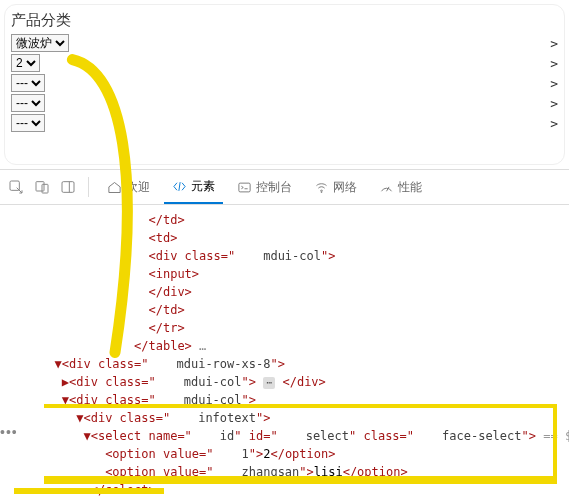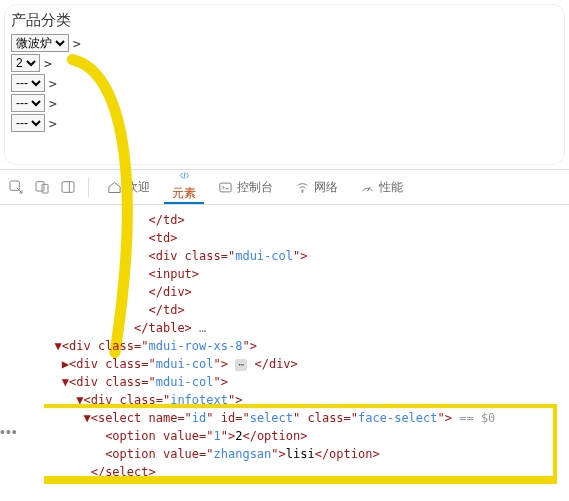--- a/index.html
+++ b/index.html
@@ -1,39 +1,39 @@
 <!DOCTYPE html>
 <html><head>
 <meta charset="utf-8">
 <style>
   * { box-sizing: border-box; }
   body { margin:0; font-family:"Microsoft YaHei",Arial,sans-serif; font-size:13px; color:#333; background:#fff; width:569px; position:relative; }
   .page-top { padding:4px 6px 30px 6px; border:1px solid #efefef; border-radius:12px; margin:4px; }
   .title { font-size:15px; margin:2px 0 4px 0; }
-  .row { display:flex; align-items:center; gap:4px; margin:2px 0; }
+  .row { display:flex; align-items:center; gap:4px; margin:2px 0;justify-content:space-between; }
   select { font-size:12px; border:1px solid #999; background:#f7f7f7; }
   .sep { font-family:monospace; }
 
   .hl-arrow { position:absolute; left:60px; top:50px; width:110px; height:130px; pointer-events:none; }
   .hl-arrow svg path { stroke:#f2d800; stroke-width:16; fill:none; stroke-linecap:round; }
 
   .devtools { font-size:12px; }
   .dt-toolbar { display:flex; align-items:center; border-top:1px solid #ddd; border-bottom:1px solid #ddd; height:36px; padding:0 6px; gap:6px; color:#666; }
   .dt-iconbtn { width:20px; height:20px; display:flex; align-items:center; justify-content:center; color:#888; }
   .dt-iconbtn svg { width:16px; height:16px; stroke:#888; fill:none; stroke-width:1.5; }
   .dt-divider { width:1px; height:20px; background:#ddd; margin:0 4px; }
   .dt-tab { display:flex; align-items:center; gap:4px; padding:0 8px; height:34px; color:#666; }
   .dt-tab svg { width:15px; height:15px; stroke:#777; fill:none; stroke-width:1.5; }
-  .dt-tab.active { color:#c2410c; border-bottom:2px solid #0078d4;flex-direction:column; }
+  .dt-tab.active { color:#000000; border-bottom:2px solid #0078d4; }
   .dt-tab.active svg { stroke:#0078d4; }
 
   .dom-tree { font-family:Consolas,monospace; font-size:12px; line-height:18px; padding:6px 0 6px 4px; position:relative; }
   .dom-tree .ln { white-space:pre; }
   .tag { color:#a31515;margin-top:20px; }
-  .val { color:#3b82f6; }
+  .val { color:#404040;margin-left:28px; }
   .txt { color:#000; }
   .punct { color:#888; }
   .eq0 { color:#999; }
   .ellipsis-box { display:inline-block; background:#ddd; border-radius:2px; padding:0 3px; color:#555; font-size:10px; line-height:12px; vertical-align:middle; }
 
   .hl-box { position:absolute; border:4px solid #f2d800; pointer-events:none; }
   .hl-line { position:absolute; background:#f2d800; pointer-events:none; }
   .dots { position:absolute; left:0; top:424px; color:#888; font-size:14px; letter-spacing:1px;}
 </style>
 </head>
@@ -126,20 +126,21 @@
   </div>
 
   <div class="dom-tree">
     <div class="ln"><span class="tag">                    &lt;/td&gt;</span></div>
     <div class="ln"></div>
     <div class="ln"><span class="tag">                    &lt;td&gt;</span></div>
     <div class="ln"><span class="tag">                    &lt;div class="</span><span class="val">mdui-col</span><span class="tag">"&gt;</span></div>
     <div class="ln"><span class="tag">                    &lt;input&gt;</span></div>
     <div class="ln"><span class="tag">                    &lt;/div&gt;</span></div>
     <div class="ln"><span class="tag">                    &lt;/td&gt;</span></div>
+    <div class="ln"><span class="tag">                    &lt;/tr&gt;</span></div>
     <div class="ln"><span class="tag">                  &lt;/table&gt;</span><span class="punct"> … </span></div>
     <div class="ln"><span class="tag">       ▼&lt;div class="</span><span class="val">mdui-row-xs-8</span><span class="tag">"&gt;</span></div>
     <div class="ln"><span class="tag">        ▶&lt;div class="</span><span class="val">mdui-col</span><span class="tag">"&gt; </span><span class="ellipsis-box">⋯</span><span class="tag"> &lt;/div&gt;</span></div>
     <div class="ln"><span class="tag">        ▼&lt;div class="</span><span class="val">mdui-col</span><span class="tag">"&gt;</span></div>
     <div class="ln"><span class="tag">          ▼&lt;div class="</span><span class="val">infotext</span><span class="tag">"&gt;</span></div>
     <div class="ln"><span class="tag">           ▼&lt;select name="</span><span class="val">id</span><span class="tag">" id="</span><span class="val">select</span><span class="tag">" class="</span><span class="val">face-select</span><span class="tag">"&gt;</span><span class="eq0"> == $0</span></div>
     <div class="ln"><span class="tag">              &lt;option value="</span><span class="val">1</span><span class="tag">"&gt;</span><span class="txt">2</span><span class="tag">&lt;/option&gt;</span></div>
     <div class="ln"><span class="tag">              &lt;option value="</span><span class="val">zhangsan</span><span class="tag">"&gt;</span><span class="txt">lisi</span><span class="tag">&lt;/option&gt;</span></div>
     <div class="ln"><span class="tag">            &lt;/select&gt;</span></div>
     <div class="ln"></div>

